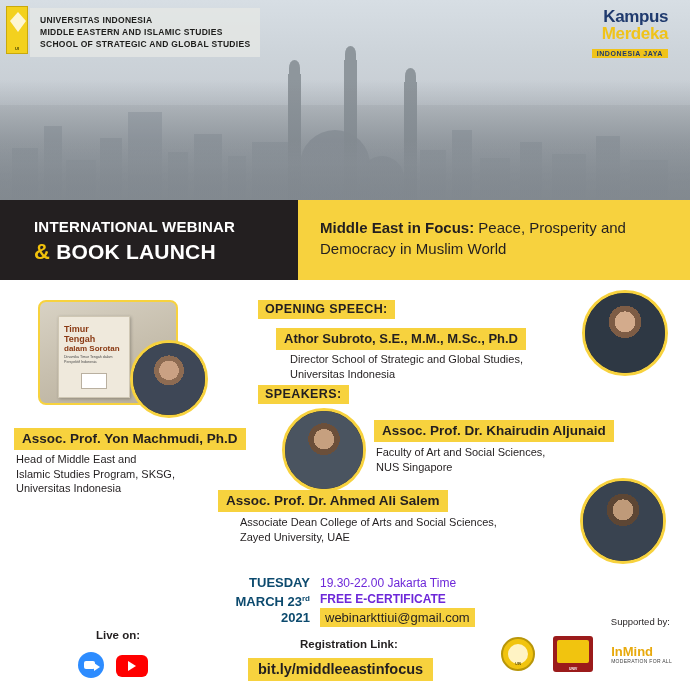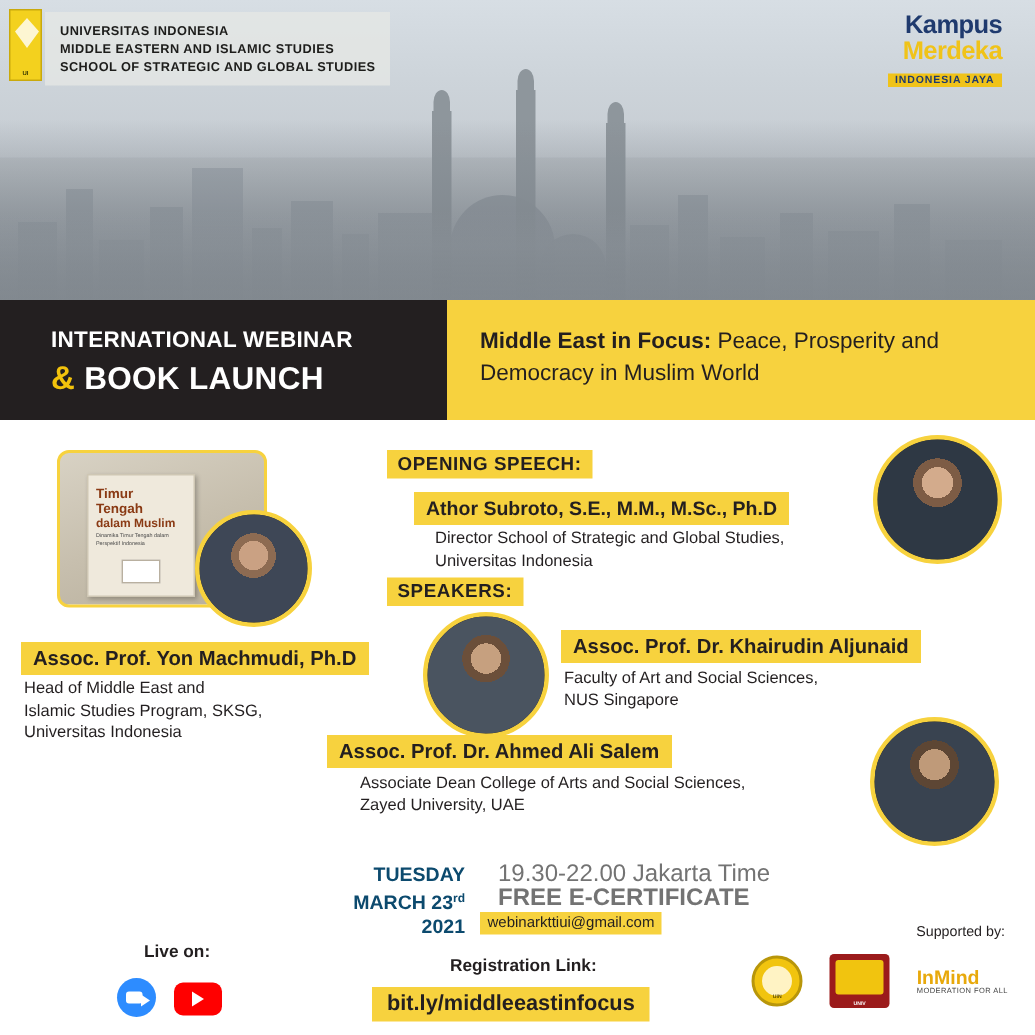--- a/index.html
+++ b/index.html
@@ -165,26 +165,26 @@
   }
   .yt-ic:after{ content:""; position:absolute; left:12px; top:6px; width:0; height:0;
     border-top:5px solid transparent; border-bottom:5px solid transparent; border-left:8px solid #fff;}
 
   .datebox {
     position:absolute; left:222px; top:295px; width:88px; text-align:right;
     font-size:13px; font-weight:bold; color:#0c4a6e; line-height:16px;
   }
   .datebox sup { font-size:8px; }
   .timebox {
-    position:absolute; left:320px; top:295px; font-size:16px; color:#737373; line-height:16px;margin-left:12px;
+    position:absolute; left:320px; top:295px; font-size:12px; color:#6d28d9; line-height:16px;
   }
   .timebox .free { font-weight:bold; }
   .email {
     position:absolute; left:320px; top:328px; background:#f7d23e; color:#231f20;
-    font-size:10px; padding:2px 5px;
+    font-size:13px; padding:2px 5px;
   }
   .reglabel {
     position:absolute; left:300px; top:358px; font-size:11.5px; font-weight:bold; color:#231f20;
   }
   .reglink {
     position:absolute; left:248px; top:378px; background:#f7d23e; color:#231f20;
     font-size:14.5px; font-weight:bold; padding:3px 10px 4px 10px;
   }
 
   .supported {
@@ -268,21 +268,21 @@
       <div class="r1"><b>Middle East in Focus:</b><span> Peace, Prosperity and Democracy in Muslim World</span></div>
     </div>
   </div>
 
   <div class="body">
 
     <div class="book-photo">
       <div class="book-cover">
         <div class="bt1">Timur</div>
         <div class="bt1">Tengah</div>
-        <div class="bt2">dalam Muslim</div>
+        <div class="bt2">dalam Sorotan</div>
         <div class="bt3">Dinamika Timur Tengah dalam Perspektif Indonesia</div>
         <div class="bstamp"></div>
       </div>
     </div>
 
     <div class="avatar av-yon">
       <div class="face"></div>
     </div>
 
     <div class="name-tag" style="left:14px; top:148px;">Assoc. Prof. Yon Machmudi, Ph.D</div>

